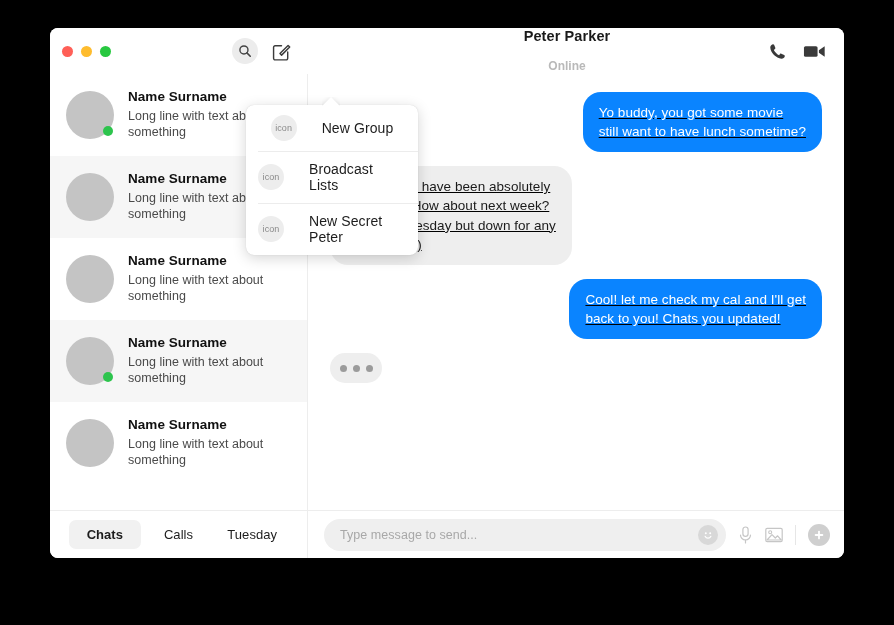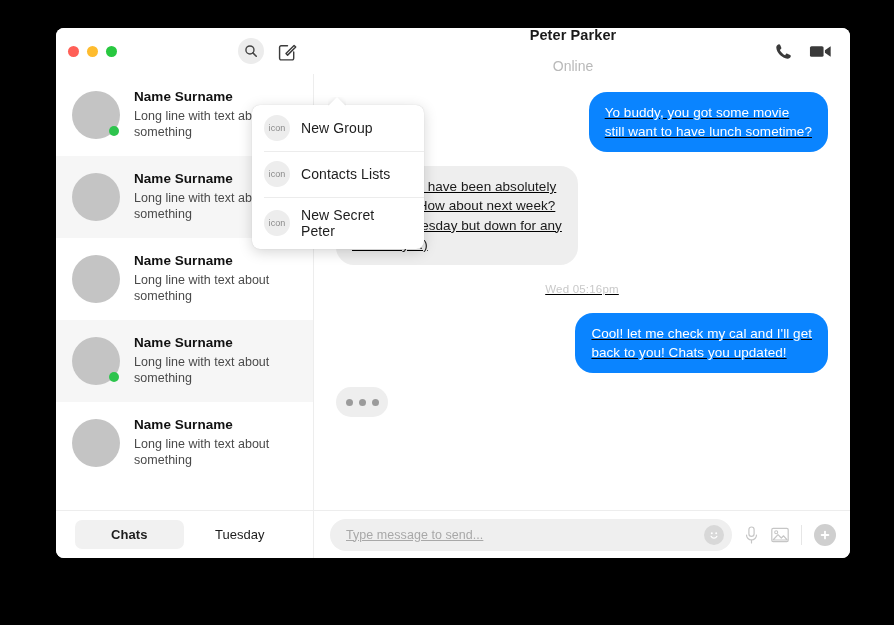--- a/index.html
+++ b/index.html
@@ -5,21 +5,21 @@
   * { box-sizing: border-box; margin: 0; padding: 0; }
   html, body {
     width: 894px; height: 625px;
     background: #000000;
     font-family: "Liberation Sans", "DejaVu Sans", sans-serif;
     overflow: hidden;
   }
 
   #app-window {
     position: absolute;
-    left: 56px; top: 28px;
+    left: 50px; top: 28px;
     width: 794px; height: 530px;
     background: #ffffff;
     border-radius: 8px;
     overflow: hidden;
     display: flex;
     flex-direction: column;
   }
 
   
   .top-row { display: flex; height: 46px; flex: 0 0 46px; background: #ffffff; }
@@ -52,21 +52,21 @@
     display: flex; align-items: center;
     padding: 0 18px 0 18px;
     position: relative;
   }
   .chat-peer { flex: 1; text-align: center; padding-left: 40px; }
   .chat-peer-name {
     font-size: 14.5px; font-weight: bold; color: #1a1a1a;
     letter-spacing: 0.1px; line-height: 1.15;
   }
   .chat-peer-status {
-    font-size: 14px; color: #b9b9b9; margin-top: 14px; line-height: 1.2;
+    font-size: 12px; color: #b9b9b9; margin-top: 14px; line-height: 1.2; font-weight: bold;
   }
   .chat-call-actions { display: flex; align-items: center; gap: 16px; margin-left: auto; }
 
   
   .body-row { flex: 1; display: flex; min-height: 0; }
 
   
   .sidebar {
     width: 258px; flex: 0 0 258px;
     border-right: 1px solid #ededed;
@@ -166,21 +166,20 @@
   .composer-input {
     flex: 1; height: 32px;
     background: #efefef; border-radius: 16px;
     display: flex; align-items: center;
     padding: 0 8px 0 16px;
     position: relative;
   }
   .composer-placeholder {
     font-size: 12.5px; color: #a8a8a8; flex: 1;
     letter-spacing: 0.05px;
-    text-decoration: underline;
   }
   .emoji-btn {
     width: 20px; height: 20px; border-radius: 50%;
     background: #d8d8d8;
     display: flex; align-items: center; justify-content: center;
     flex: 0 0 20px;
   }
   .composer-actions { display: flex; align-items: center; gap: 12px; }
   .composer-divider { width: 1px; height: 20px; background: #e6e6e6; display: block; }
   .plus-btn {
@@ -206,23 +205,24 @@
   }
   .dropdown-caret::after {
     content: "";
     position: absolute; left: 2px; top: 3px;
     width: 14px; height: 14px;
     background: #ffffff;
     transform: rotate(45deg);
     box-shadow: 0 0 5px rgba(0,0,0,0.10);
   }
   .dd-item {
-    display: flex; align-items: center; gap: 11px;
+    display: flex; align-items: center; gap: 25px;
     padding: 10px 12px;
     position: relative;
+    justify-content: center;
   }
   .dd-item + .dd-item::before {
     content: "";
     position: absolute; left: 12px; right: 0; top: 0;
     height: 1px; background: #ececec;
   }
   .dd-icon {
     width: 26px; height: 26px; border-radius: 50%;
     background: #ededed;
     display: flex; align-items: center; justify-content: center;
@@ -338,40 +338,40 @@
           <div class="chat-texts">
             <div class="chat-name">Name Surname</div>
             <div class="chat-preview">Long line with text about something</div>
           </div>
         </div>
 
       </div>
 
       <div class="sidebar-tabs">
         <div class="tab active">Chats</div>
+        <div class="tab">Calls</div>
         <div class="tab">Tuesday</div>
       </div>
     </div>
 
     <div class="chat-pane">
       <div class="messages">
 
         <div class="msg-row out">
           <div class="bubble out">Yo buddy, you got some movie
 still want to have lunch sometime?</div>
         </div>
 
         <div class="msg-row in">
           <div class="bubble in">Hey Peter! I have been absolutely
 swamped. How about next week?
 Can't do Tuesday but down for any
 other days :)</div>
         </div>
 
-        <div class="timestamp">Wed 05:16pm</div>
 
         <div class="msg-row out">
           <div class="bubble out">Cool! let me check my cal and I'll get
 back to you! Chats you updated!</div>
         </div>
 
         <div class="msg-row in">
           <div class="typing-pill">
             <span class="typing-dot"></span>
             <span class="typing-dot"></span>
@@ -423,21 +423,21 @@
   <div id="compose-dropdown">
     <span class="dropdown-caret"></span>
 
     <div class="dd-item">
       <span class="dd-icon">icon</span>
       <span class="dd-label">New Group</span>
     </div>
 
     <div class="dd-item">
       <span class="dd-icon">icon</span>
-      <span class="dd-label">Contacts Lists</span>
+      <span class="dd-label">Broadcast Lists</span>
     </div>
 
     <div class="dd-item">
       <span class="dd-icon">icon</span>
       <span class="dd-label">New Secret Peter</span>
     </div>
   </div>
 
 </div>
 

